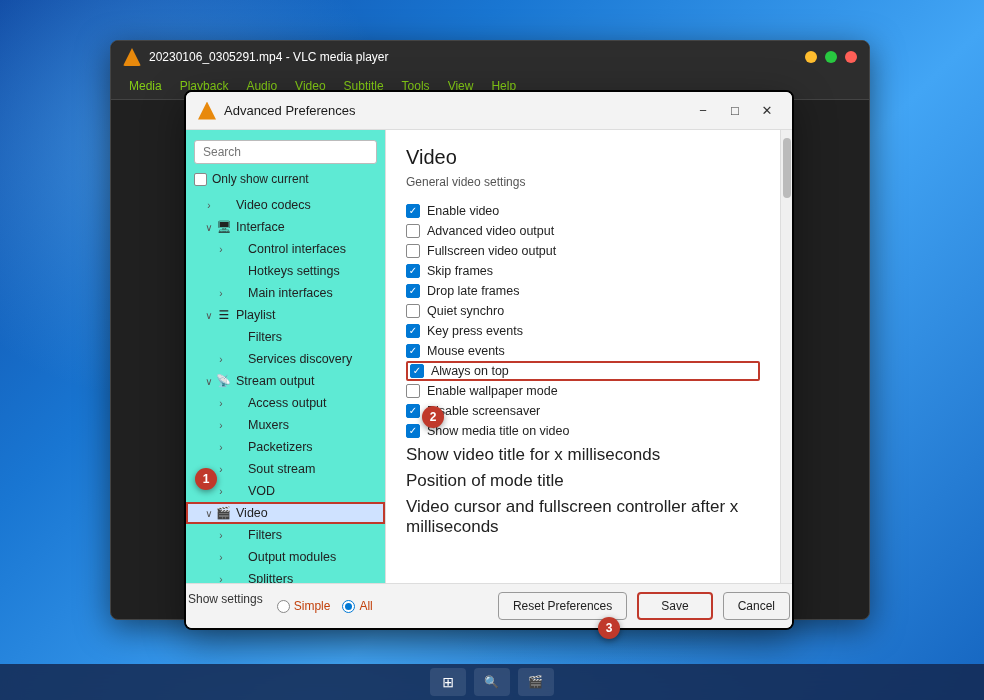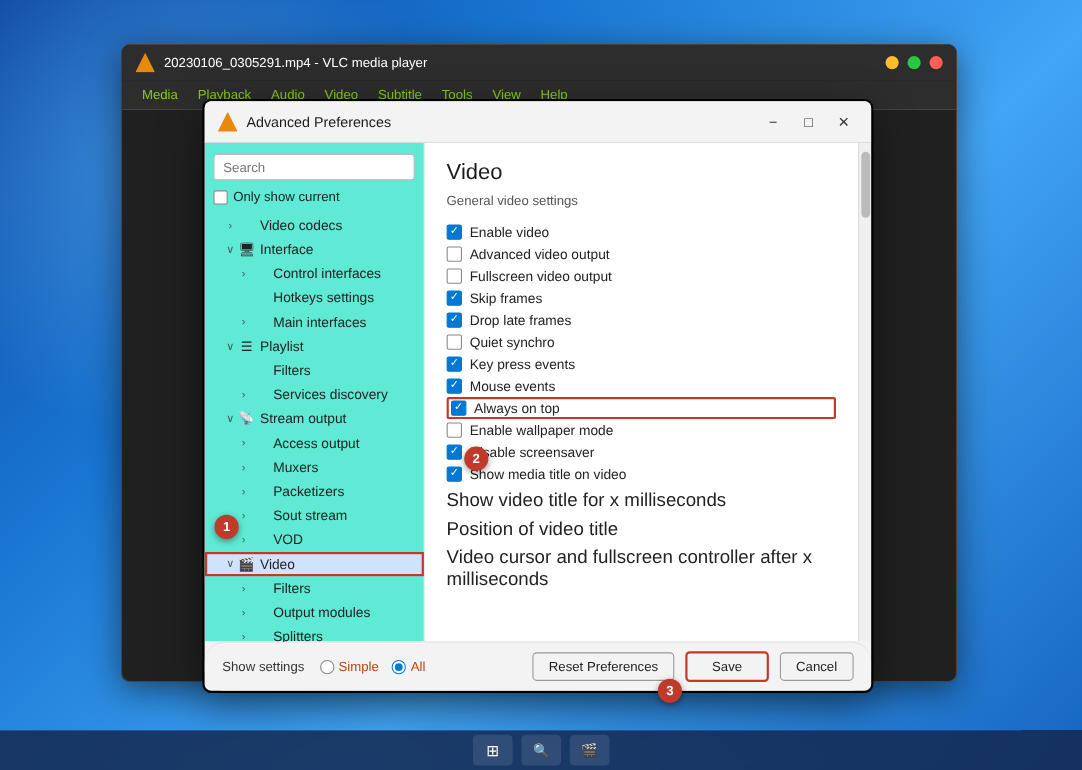--- a/index.html
+++ b/index.html
@@ -283,27 +283,25 @@
     }
     .static-label {
       padding: 4px 0 2px;
       font-size: 17px;
       color: #222;
     }
 
     
     .dialog-bottom {
       display: flex;
-      align-items: center;
-      padding: 8px 16px;
+      padding: 8px 2px;
       background: #f3f3f3;
       border-top: 1px solid #ddd;
       gap: 10px;
       flex-shrink: 0;
-      border-radius: 19px;
     }
     .show-settings-label {
       font-size: 12px;
       color: #333;
       margin-right: 4px;
     }
     .radio-group {
       display: flex;
       gap: 12px;
       align-items: center;
@@ -624,21 +622,21 @@
         <div class="pref-row">
           <div class="cb checked"></div>
           <span class="pref-label">Disable screensaver</span>
         </div>
         <div class="pref-row">
           <div class="cb checked"></div>
           <span class="pref-label">Show media title on video</span>
         </div>
 
         <div class="static-label">Show video title for x milliseconds</div>
-        <div class="static-label">Position of video title</div>
+        <div class="static-label">Position of mode title</div>
         <div class="static-label">Video cursor and fullscreen controller after x milliseconds</div>
       </div>
     </div>
 
     <div class="right-scrollbar">
       <div class="rsb-thumb"></div>
     </div>
 
   </div>
 

